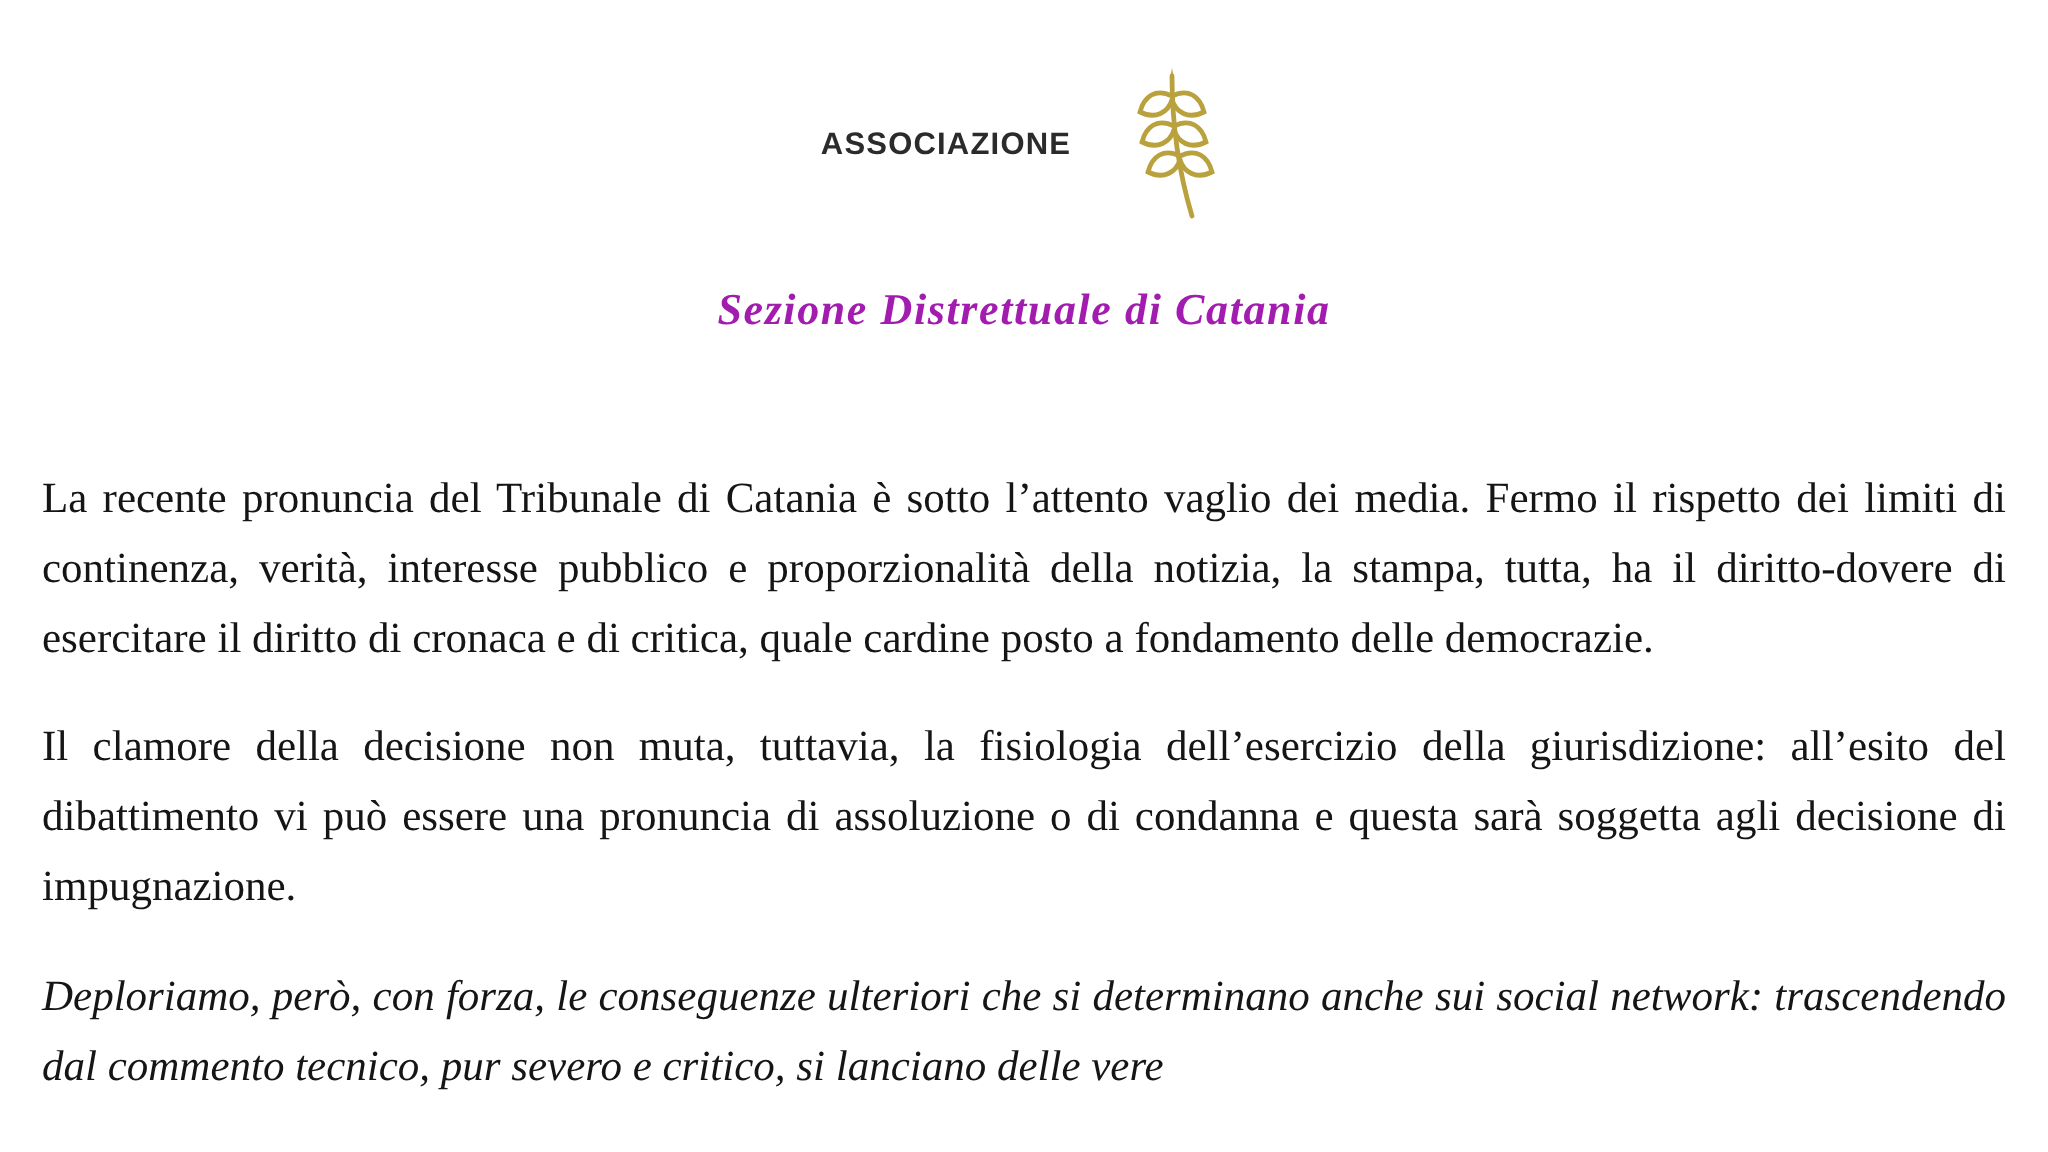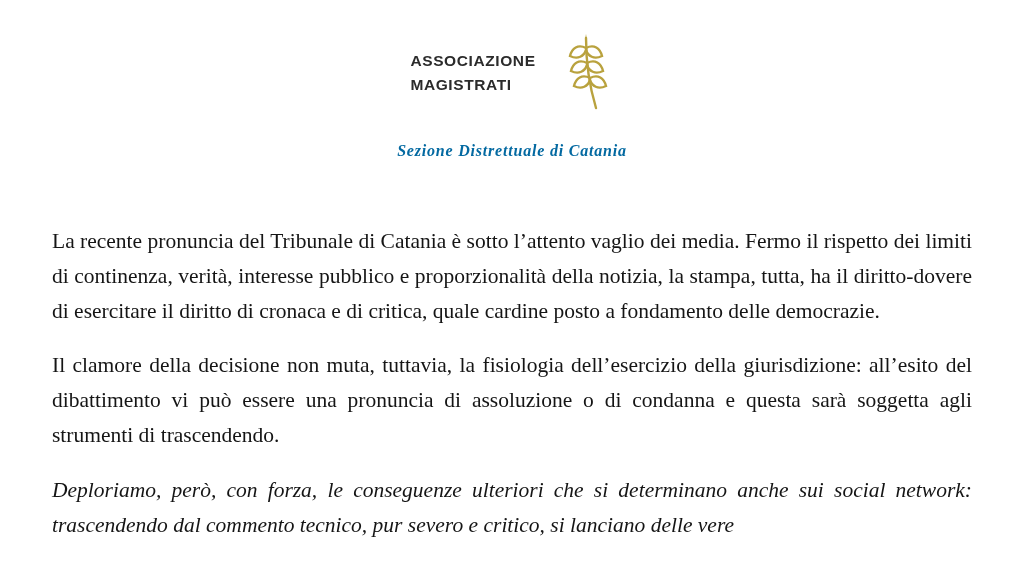--- a/index.html
+++ b/index.html
@@ -62,30 +62,30 @@
     height: 82px;
     margin-left: -4px;
   }
   .logo-mark svg { display: block; }
 
   .subtitle {
     text-align: center;
     font-family: "Liberation Serif", serif;
     font-style: italic;
     font-weight: bold;
-    font-size: 16px;
+    font-size: 22px;
     letter-spacing: 0.8px;
-    color: #0369a1;
+    color: #a21caf;
     margin-top: 30px;
   }
 
   
   .body-copy {
     margin: 0 auto;
-    padding: 0 52px;
+    padding: 0 21px;
     width: 1024px;
     box-sizing: border-box;
     margin-top: 64px;
   }
   .para {
     font-family: "Liberation Serif", serif;
     font-size: 21.5px;
     line-height: 1.62;
     text-align: justify;
     text-justify: inter-word;
@@ -96,21 +96,20 @@
   .para:last-child { margin-bottom: 0; font-style: italic; }
 </style>
 </head>
 <body>
 
 <div class="page">
 
   <div class="masthead">
     <div class="logo-words">
       <div>ASSOCIAZIONE</div>
-      <div>MAGISTRATI</div>
     </div>
 
     <div class="logo-anm-wrap">
       <div class="logo-mark">
         <svg width="58" height="82" viewBox="0 0 58 82" xmlns="http://www.w3.org/2000/svg">
           <g fill="none" stroke="#b9a23e" stroke-width="2.4" stroke-linecap="round">
             <path d="M40 78 C34 58, 30 36, 30 8"></path>
             <path d="M30 18 C22 14, 16 18, 14 26 C22 30, 28 26, 30 20"></path>
             <path d="M30 18 C38 14, 44 18, 46 26 C38 30, 32 26, 30 20"></path>
             <path d="M31 33 C23 29, 17 33, 15 41 C23 45, 29 41, 31 35"></path>
@@ -121,17 +120,17 @@
           <path d="M30 4 C31 9, 31 12, 30 16 C29 12, 29 9, 30 4 Z" fill="#b9a23e"></path>
         </svg>
       </div>
     </div>
   </div>
 
   <div class="subtitle">Sezione Distrettuale di Catania</div>
 
   <div class="body-copy">
     <p class="para">La recente pronuncia del Tribunale di Catania è sotto l’attento vaglio dei media. Fermo il rispetto dei limiti di continenza, verità, interesse pubblico e proporzionalità della notizia, la stampa, tutta, ha il diritto-dovere di esercitare il diritto di cronaca e di critica, quale cardine posto a fondamento delle democrazie.</p>
-    <p class="para">Il clamore della decisione non muta, tuttavia, la fisiologia dell’esercizio della giurisdizione: all’esito del dibattimento vi può essere una pronuncia di assoluzione o di condanna e questa sarà soggetta agli strumenti di trascendendo.</p>
+    <p class="para">Il clamore della decisione non muta, tuttavia, la fisiologia dell’esercizio della giurisdizione: all’esito del dibattimento vi può essere una pronuncia di assoluzione o di condanna e questa sarà soggetta agli decisione di impugnazione.</p>
     <p class="para">Deploriamo, però, con forza, le conseguenze ulteriori che si determinano anche sui social network: trascendendo dal commento tecnico, pur severo e critico, si lanciano delle vere</p>
   </div>
 
 </div>
 
 </body></html>

